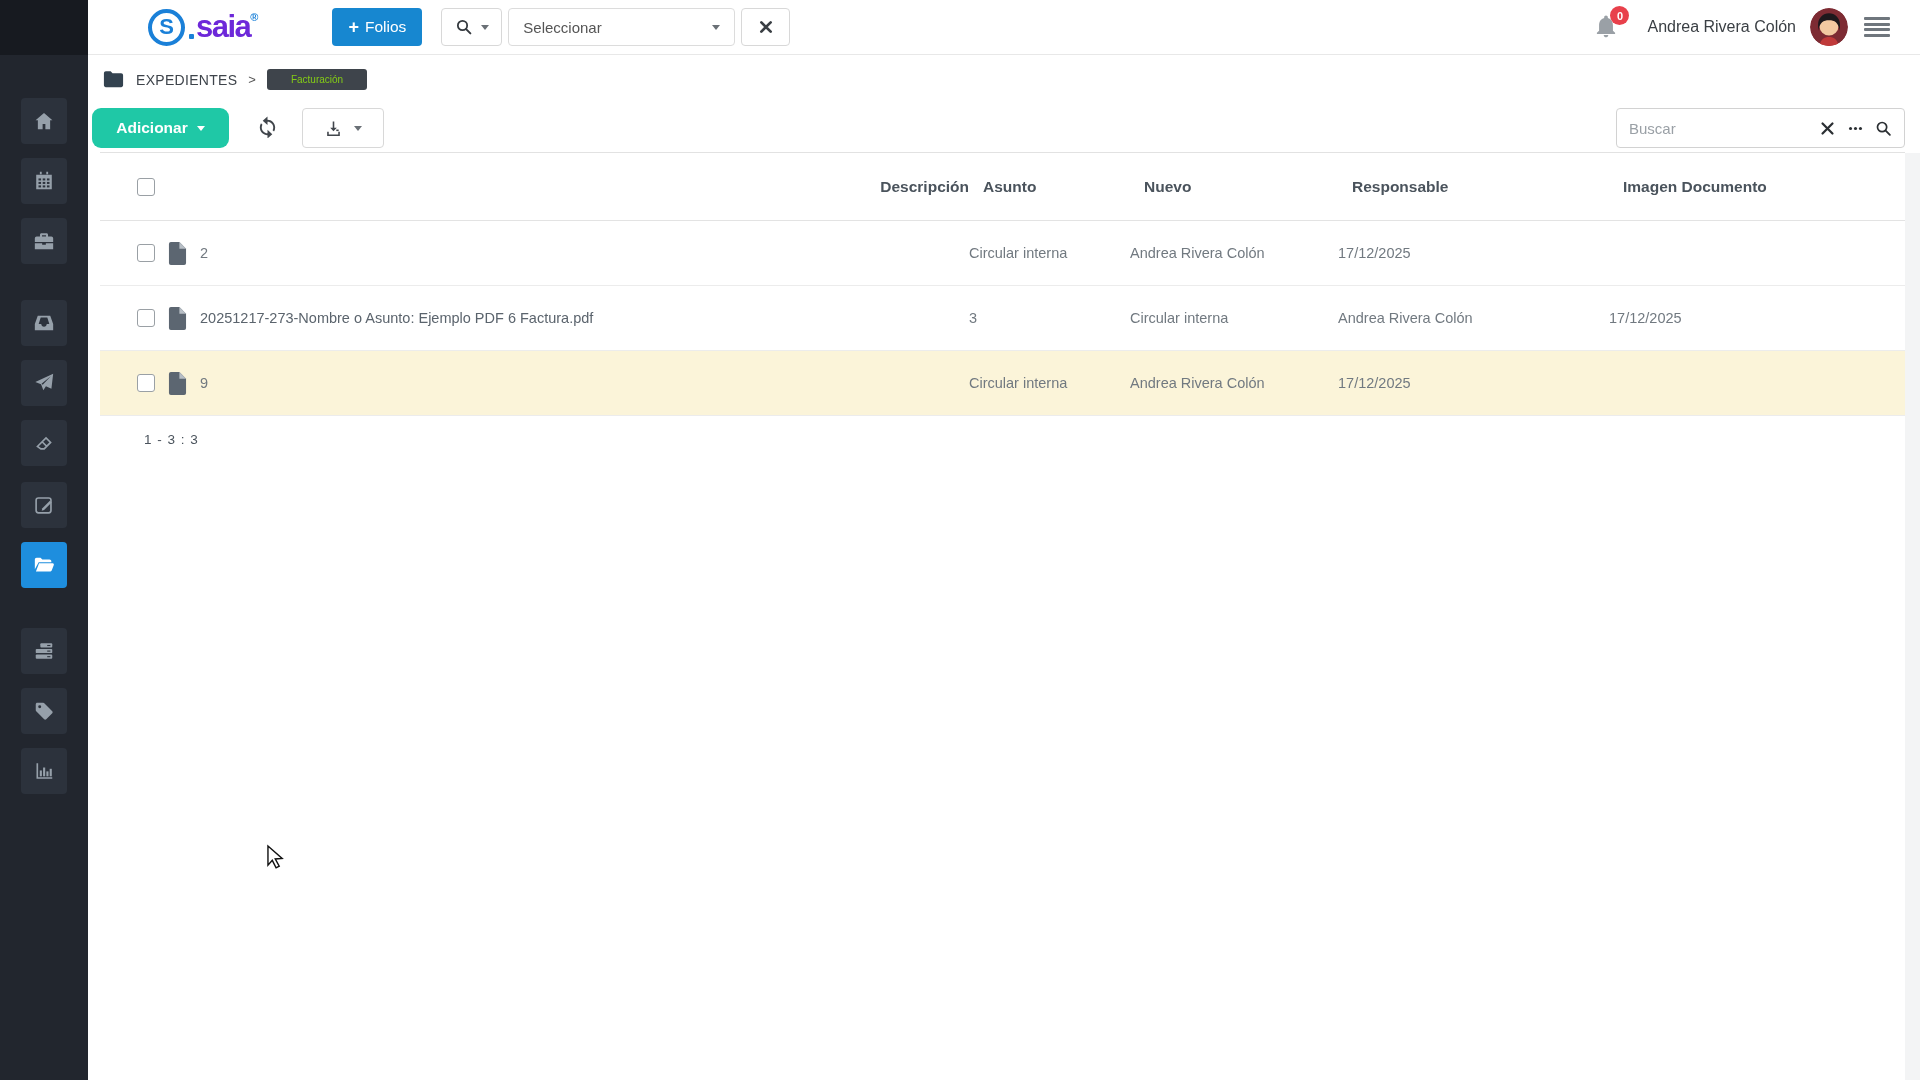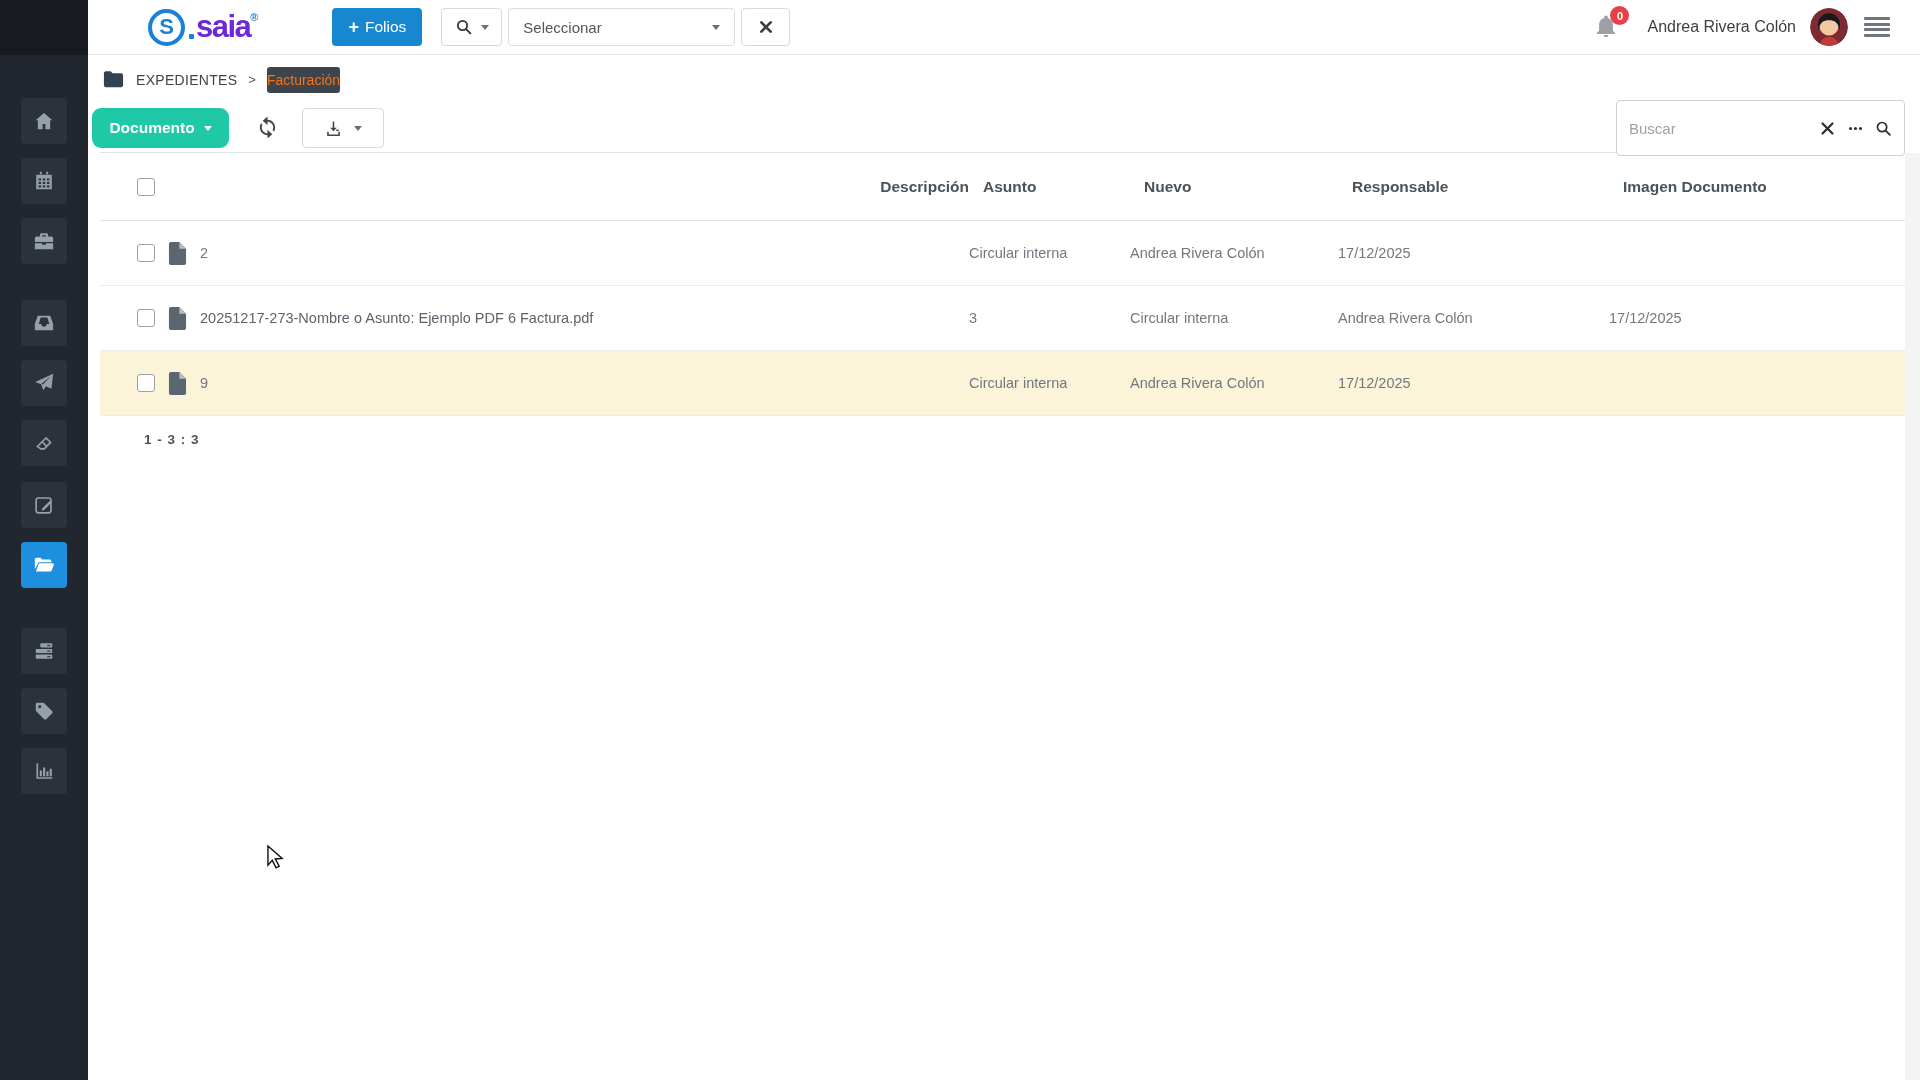--- a/index.html
+++ b/index.html
@@ -52,52 +52,52 @@
   .avatar { margin-left:14px; width:38px; height:38px; border-radius:50%; overflow:hidden; cursor:pointer; flex:none; }
   .menu-btn { margin-left:16px; width:26px; height:24px; background:none; border:none; cursor:pointer;
               display:flex; flex-direction:column; justify-content:space-between; padding:2px 0; }
   .menu-btn i { height:3px; background:#6f767d; border-radius:1px; display:block; }
 
   
   .breadcrumb-bar { height:49px; display:flex; align-items:center; padding-left:14px; gap:11px; }
   .breadcrumb-bar svg { width:23px; height:23px; fill:#33424f; }
   .crumb-root { font-size:14px; color:#3e444b; letter-spacing:.3px; cursor:pointer; }
   .crumb-sep { font-size:13px; color:#555; }
-  .crumb-badge { background:#3e444b; color:#f97316; font-size:14px; padding:5px 0; border-radius:3px; }
+  .crumb-badge { background:#3e444b; color:#84cc16; font-size:10px; padding:5px 24px; border-radius:3px; }
 
   
   .toolbar { height:48px; display:flex; align-items:center; padding-left:4px; }
   .btn-adicionar { width:137px; height:40px; background:#1fc8a6; border:none; border-radius:9px; color:#fff;
                    font-weight:700; font-size:15.5px; display:flex; align-items:center; justify-content:center;
                    gap:9px; cursor:pointer; font-family:inherit; }
   .btn-refresh { margin-left:25px; width:26px; height:26px; background:none; border:none; cursor:pointer; padding:0; }
   .btn-refresh svg { width:23px; height:23px; fill:#41464c; }
   .btn-download-grp { margin-left:22px; width:82px; height:40px; gap:11px; }
   .btn-download-grp svg { width:19px; height:19px; fill:#41464c; }
-  .search-group { margin-left:auto; margin-right:15px; width:289px; height:56px; border:1px solid #d2d2d2;
+  .search-group { margin-left:auto; margin-right:15px; width:289px; height:40px; border:1px solid #d2d2d2;
                   border-radius:4px; display:flex; align-items:center; padding:0 12px; background:#fff; }
   .search-group input { flex:1; border:none; outline:none; font-size:15px; color:#333; min-width:0;
                         font-family:inherit; }
   .search-group input::placeholder { color:#9aa0a6; }
   .sg-ico { background:none; border:none; cursor:pointer; padding:0; margin-left:11px; display:flex; align-items:center; }
   .sg-ico svg { width:17px; height:17px; }
 
   
   .tablewrap { margin:0 15px 0 12px; border-top:1px solid #e2e2e2; width:1805px; }
   .grid { display:grid; grid-template-columns:68px 32px 769px 161px 208px 271px 296px; align-items:center; }
   .thead { height:68px; border-bottom:1px solid #e3e3e3; font-weight:700; font-size:15.5px; color:#4a535c; }
   .thead .hc { padding-left:14px; }
   .thead .hc-name { padding-left:10px;text-align:right; }
   .trow { height:65px; border-bottom:1px solid #ececec; font-size:14.5px; color:#717980; cursor:pointer; }
   .trow.highlight { background:#fbf4d9; }
   .c-check { padding-left:37px; }
   .cb { width:18px; height:18px; border:1.5px solid #9aa0a5; border-radius:3px; background:#fff; display:block; cursor:pointer; }
   .file-ico { width:19px; height:25px; display:block; }
   .c-name { color:#5b646d; white-space:nowrap; overflow:hidden; }
-  .pagination { margin:16px 0 0 44px; font-weight:700; font-size:13.5px; color:#4a535c; letter-spacing:1px; }
+  .pagination { margin:16px 0 0 44px; font-weight:400; font-size:13.5px; color:#4a535c; letter-spacing:1px; }
 
   .scroll-strip { position:absolute; right:0; top:153px; width:15px; height:927px; background:#f3f4f5; }
 
   .cursor { position:absolute; left:262px; top:843px; width:26px; height:26px; z-index:50; pointer-events:none; }
 </style>
 </head>
 <body>
 
 <nav class="sidebar">
   <div class="sidebar-top-block"></div>
@@ -249,21 +249,21 @@
     <svg viewBox="0 0 24 24">
         <path d="M2 5.5C2 4.4 2.9 3.5 4 3.5h5l2 2h9c1.1 0 2 .9 2 2V18c0 1.1-.9 2-2 2H4c-1.1 0-2-.9-2-2z"></path>
       </svg>
     <span class="crumb-root">EXPEDIENTES</span>
     <span class="crumb-sep">&gt;</span>
     <span class="crumb-badge">Facturación</span>
   </div>
 
   <div class="toolbar">
     <button class="btn-adicionar">
-      <span>Documento</span>
+      <span>Adicionar</span>
       <span class="caret white"></span>
     </button>
 
     <button class="btn-refresh">
       <svg viewBox="0 0 24 24">
           <path d="M12 5V1.5L7 6l5 4.5V7c3.3 0 6 2.7 6 6 0 1-.25 1.95-.7 2.8l1.5 1.5A8 8 0 0 0 20 13c0-4.4-3.6-8-8-8z"></path>
           <path d="M12 19c-3.3 0-6-2.7-6-6 0-1 .25-1.95.7-2.8L5.2 8.7A8 8 0 0 0 4 13c0 4.4 3.6 8 8 8v3.5L17 20l-5-4.5z"></path>
         </svg>
     </button>
 

